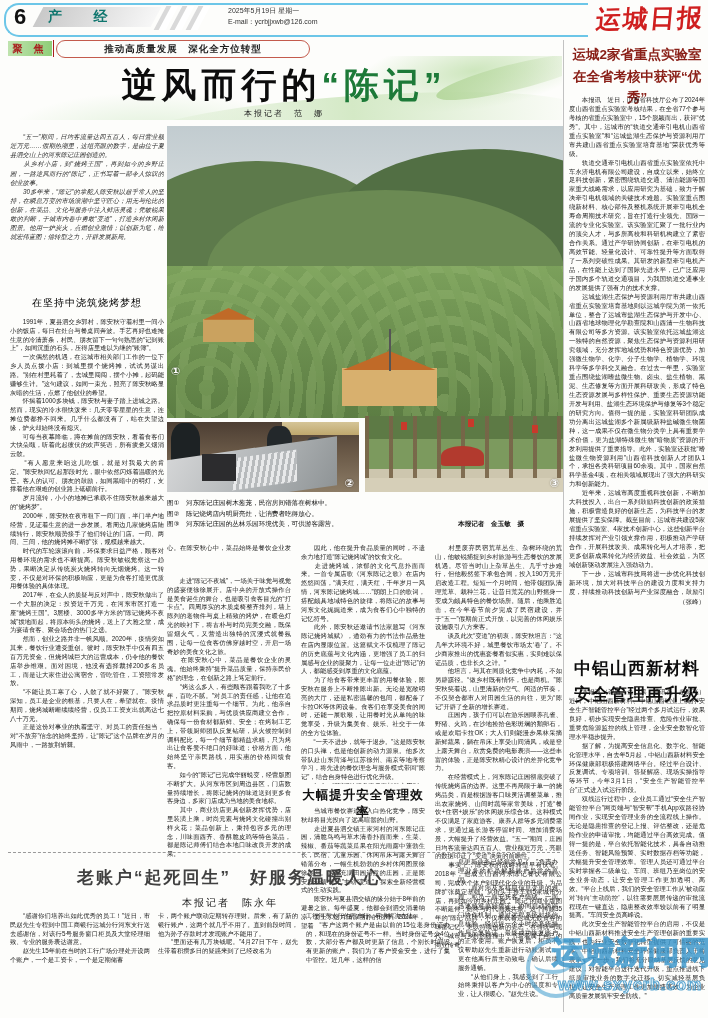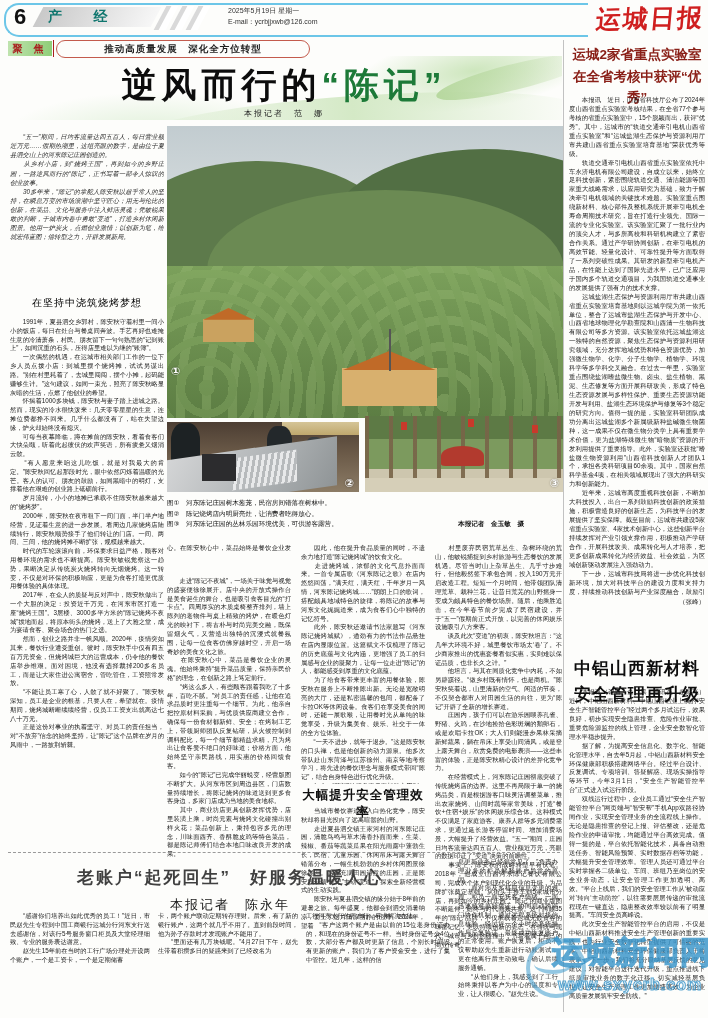--- a/index.html
+++ b/index.html
@@ -106,21 +106,21 @@
   .headA{left:163px;top:501px;width:124px;}
   .colA{left:163px;top:521px;width:124px;height:385px;}
   .colB1{left:297px;top:488px;width:124px;height:240px;}
   .headB{left:297px;top:731px;width:124px;}
   .colB2{left:297px;top:751px;width:124px;height:155px;}
   .colC{left:431px;top:488px;width:127px;height:418px;}
   
   .dash{left:8px;top:852px;width:552px;border-top:1.5px dashed #9a9a9a;}
   .bot-title{left:10px;top:866px;width:440px;text-align:center;
     font-size:17px;font-weight:bold;color:#404040;letter-spacing:2px;white-space:nowrap;}
-  .bot-byline{left:10px;top:896px;width:440px;text-align:center;font-size:13px;letter-spacing:2px;}
+  .bot-byline{left:10px;top:896px;width:440px;text-align:center;font-size:10px;letter-spacing:2px;}
   .bot-col{font-size:6.3px;line-height:1.4;text-align:justify;white-space:pre-line;overflow:hidden;}
   .botc1{left:10px;top:912px;width:140px;height:100px;}
   .botc2{left:158px;top:912px;width:140px;height:100px;}
   .botc3{left:306px;top:912px;width:144px;height:100px;}
   .botc4{left:458px;top:858px;width:100px;height:154px;}
   
   .side-rule{left:563px;top:40px;height:972px;border-left:1px solid #c2c2c2;}
   .r1-title{left:569px;top:44px;width:136px;text-align:center;
     font-size:13.5px;font-weight:bold;color:#8a2018;line-height:1.6;white-space:pre-line;}
   .r1-body{left:569px;top:96px;width:136px;height:500px;

